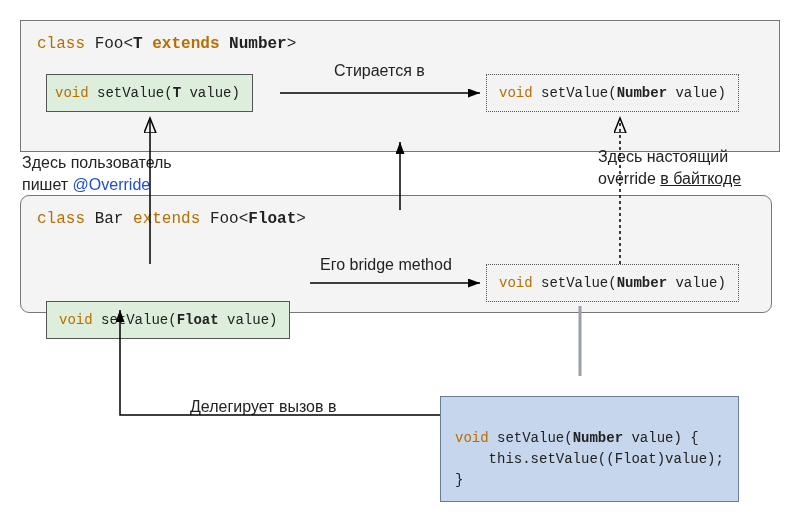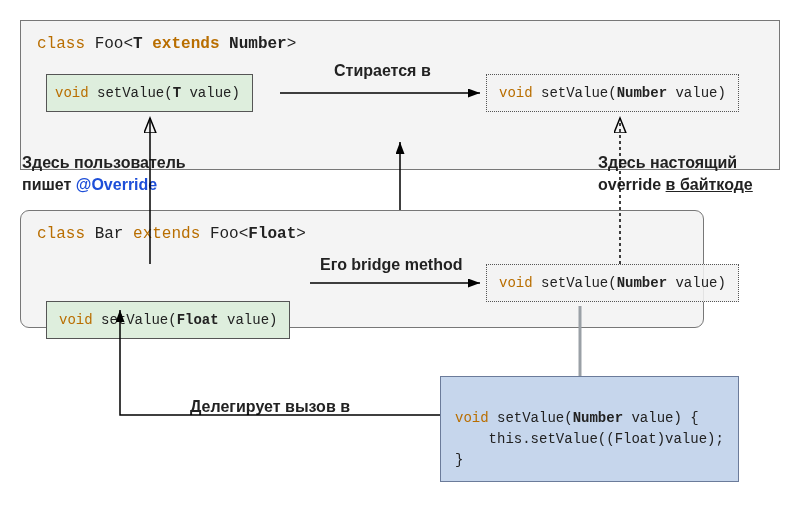--- a/index.html
+++ b/index.html
@@ -53,36 +53,35 @@
     font-size: 14px;
     padding: 10px 14px;
     white-space: pre;
     line-height: 1.5;
   }
   .label {
     position: absolute;
     font-size: 16px;
     line-height: 1.35;
     background: transparent;
-    font-weight: bold;
   }
   .under { text-decoration: underline; }
   svg.arrows {
     position: absolute;
     left:0; top:0;
     width:760px; height:484px;
     pointer-events:none;
   }
 </style>
 </head>
 <body>
 
 <div class="stage">
 
-  <div class="class-box" style="left:0px; top:0px; width:760px; height:150px;">
+  <div class="class-box" style="left:0px; top:0px; width:760px; height:132px;">
     <div class="class-header">
       <span class="kw">class</span>
       <span>Foo</span><span>&lt;</span><b><span>T</span>
       <span class="kw">extends</span>
       <span>Number</span></b><span>&gt;</span>
     </div>
   </div>
 
   <div class="method-box" style="left:26px; top:54px;padding-left:8px;">
     <span class="kw">void</span>
@@ -96,26 +95,26 @@
     <span>value</span>)
   </div>
 
   <div class="label" style="left:314px; top:40px;">Стирается в</div>
 
   <div class="label" style="left:2px; top:132px; width:190px;">
     <span>Здесь пользователь</span><br>
     <span>пишет </span><span class="ann">@Override</span>
   </div>
 
-  <div class="label" style="left:578px; top:132px; width:190px;">
+  <div class="label" style="left:578px; top:126px; width:190px;">
     <span>Здесь настоящий</span><br>
     <span>override </span><span class="under">в байткоде</span>
   </div>
 
-  <div class="class-box" style="left:0px; top:190px; width:684px; height:118px;border-radius:9px;">
+  <div class="class-box" style="left:0px; top:175px; width:752px; height:118px;border-radius:9px;">
     <div class="class-header">
       <span class="kw">class</span>
       <span>Bar</span>
       <span class="kw">extends</span>
       <span>Foo</span>&lt;<b><span>Float</span></b>&gt;
     </div>
   </div>
 
   <div class="method-box" style="left:26px; top:244px;margin-top:37px;">
     <span class="kw">void</span>
@@ -126,21 +125,21 @@
   <div class="label" style="left:300px; top:234px;">Его bridge method</div>
 
   <div class="method-box erased" style="left:466px; top:244px;">
     <span class="kw">void</span>
     <span>setValue</span>(<b><span>Number</span></b>
     <span>value</span>)
   </div>
 
   <div class="label" style="left:170px; top:356px;margin-top:20px;">Делегирует вызов в</div>
 
-  <div class="bridge-box" style="left:420px; top:356px;">
+  <div class="bridge-box" style="left:420px; top:376px;">
 <span class="kw">void</span> <span>setValue</span>(<b><span>Number</span></b> <span>value</span>)<span> {</span>
 <span>    this.setValue((Float)value);</span>
 <span>}</span></div>
 
   <svg class="arrows">
     <defs>
       <marker id="arrow" markerWidth="10" markerHeight="10" refX="8" refY="3" orient="auto">
         <path d="M0,0 L8,3 L0,6 Z" fill="#000"></path>
       </marker>
       <marker id="tri" markerWidth="12" markerHeight="12" refX="10" refY="4" orient="auto">

